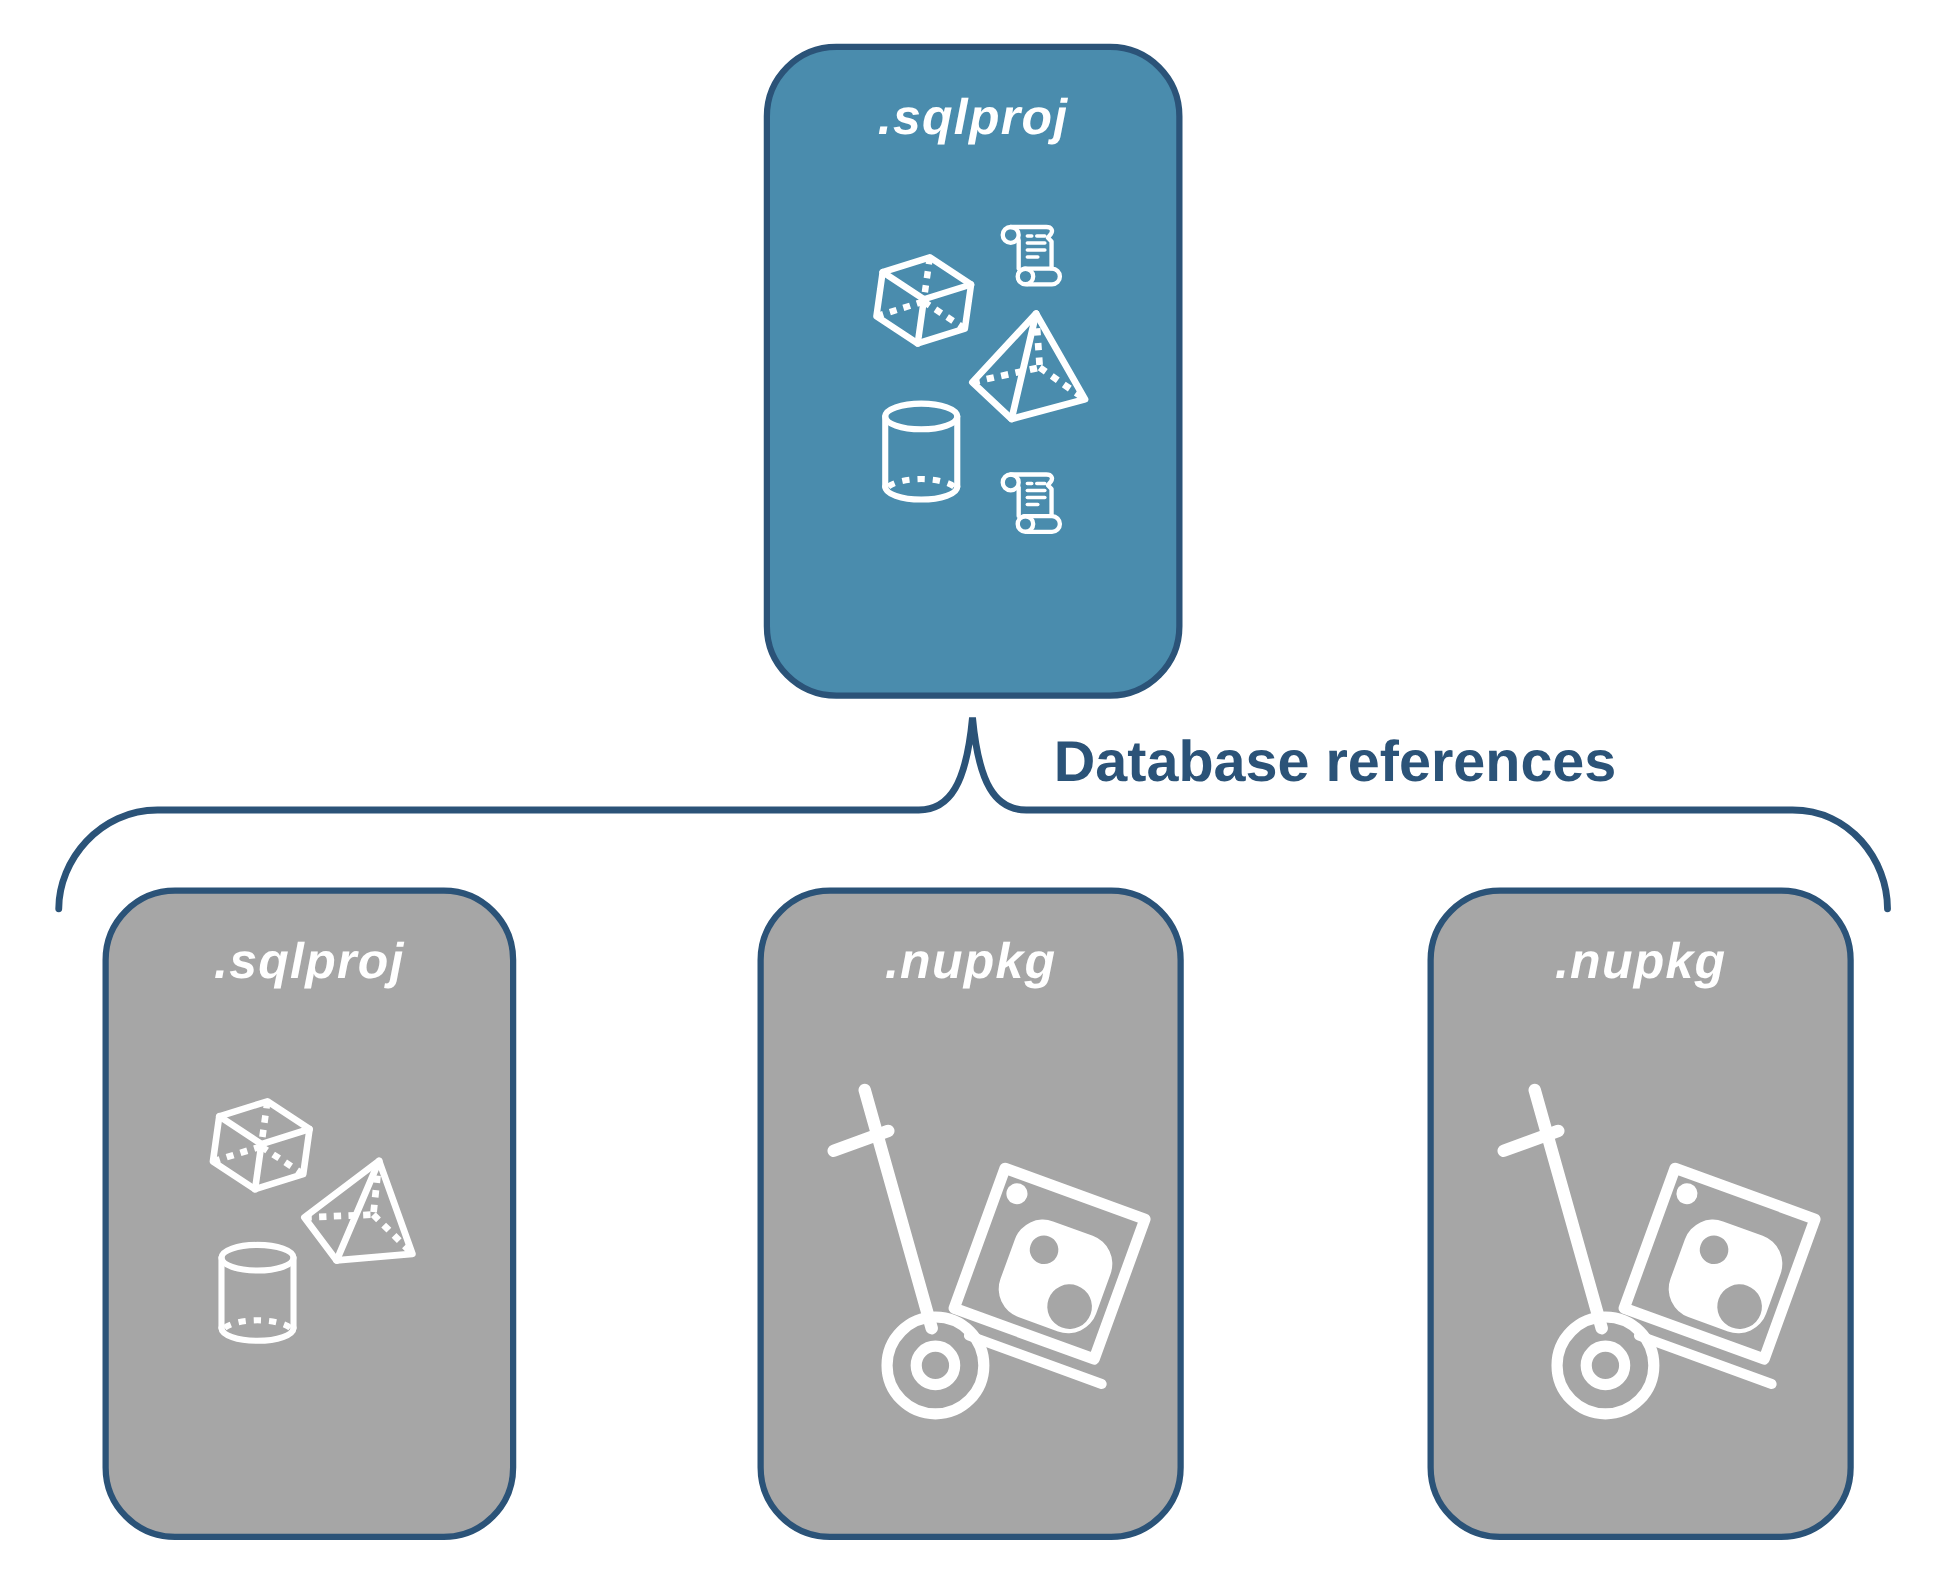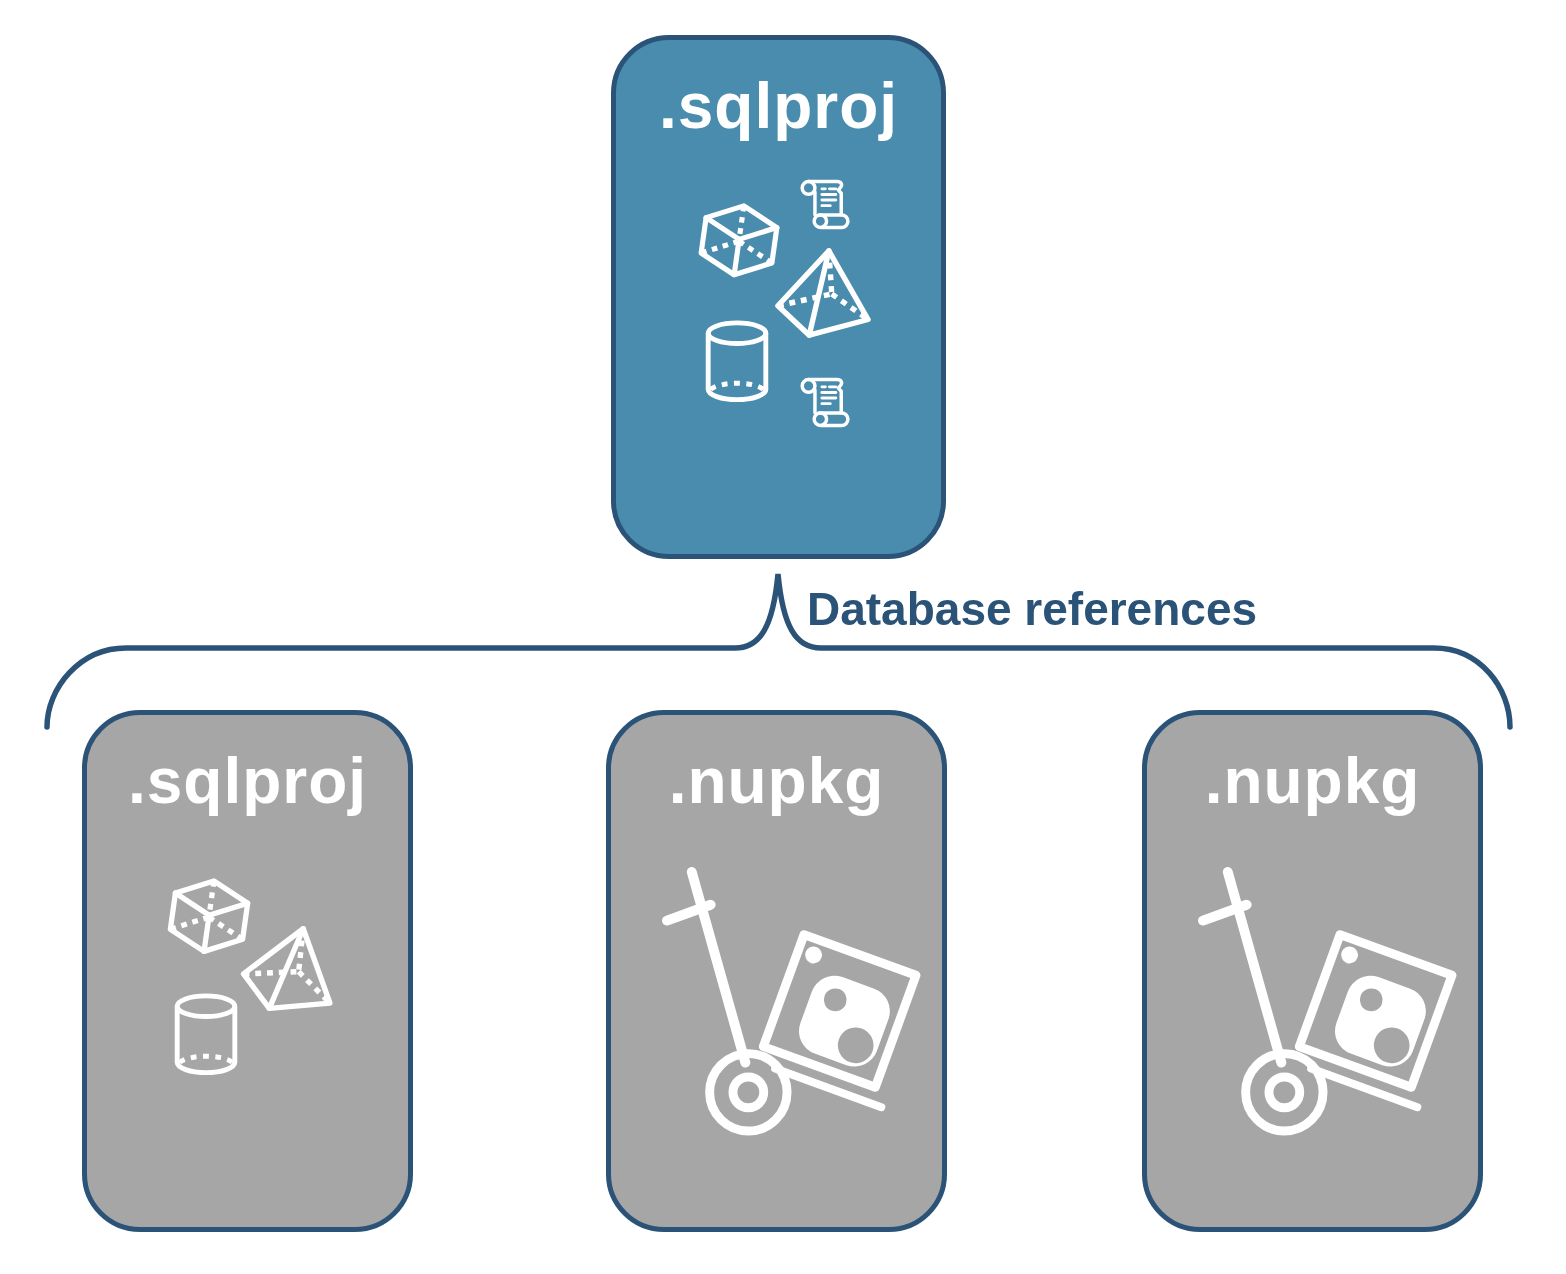--- a/index.html
+++ b/index.html
@@ -15,30 +15,31 @@
     box-sizing:border-box;
     border:5px solid #2B5378;
     border-radius:58px;
   }
   .node.root{background:#4A8CAD;}
   .node.child{background:#A6A6A6;}
   .node-title{
     text-align:center;
     padding-top:34px;
     font-weight:bold;
-    font-size:64px;
+    font-size:40px;
     line-height:1.0;
     color:#ffffff;
     letter-spacing:1px;
     user-select:none;
+    font-style:italic;
   }
   .icon{position:absolute;}
   .edge-label{
     position:absolute;
-    left:807px; top:582px;
+    left:843px; top:582px;
     font-weight:bold;
     font-size:46px;
     color:#2B5378;
     white-space:nowrap;
   }
   .brace{
     position:absolute;
     left:0; top:0;
     width:1566px; height:1274px;
     pointer-events:none;

